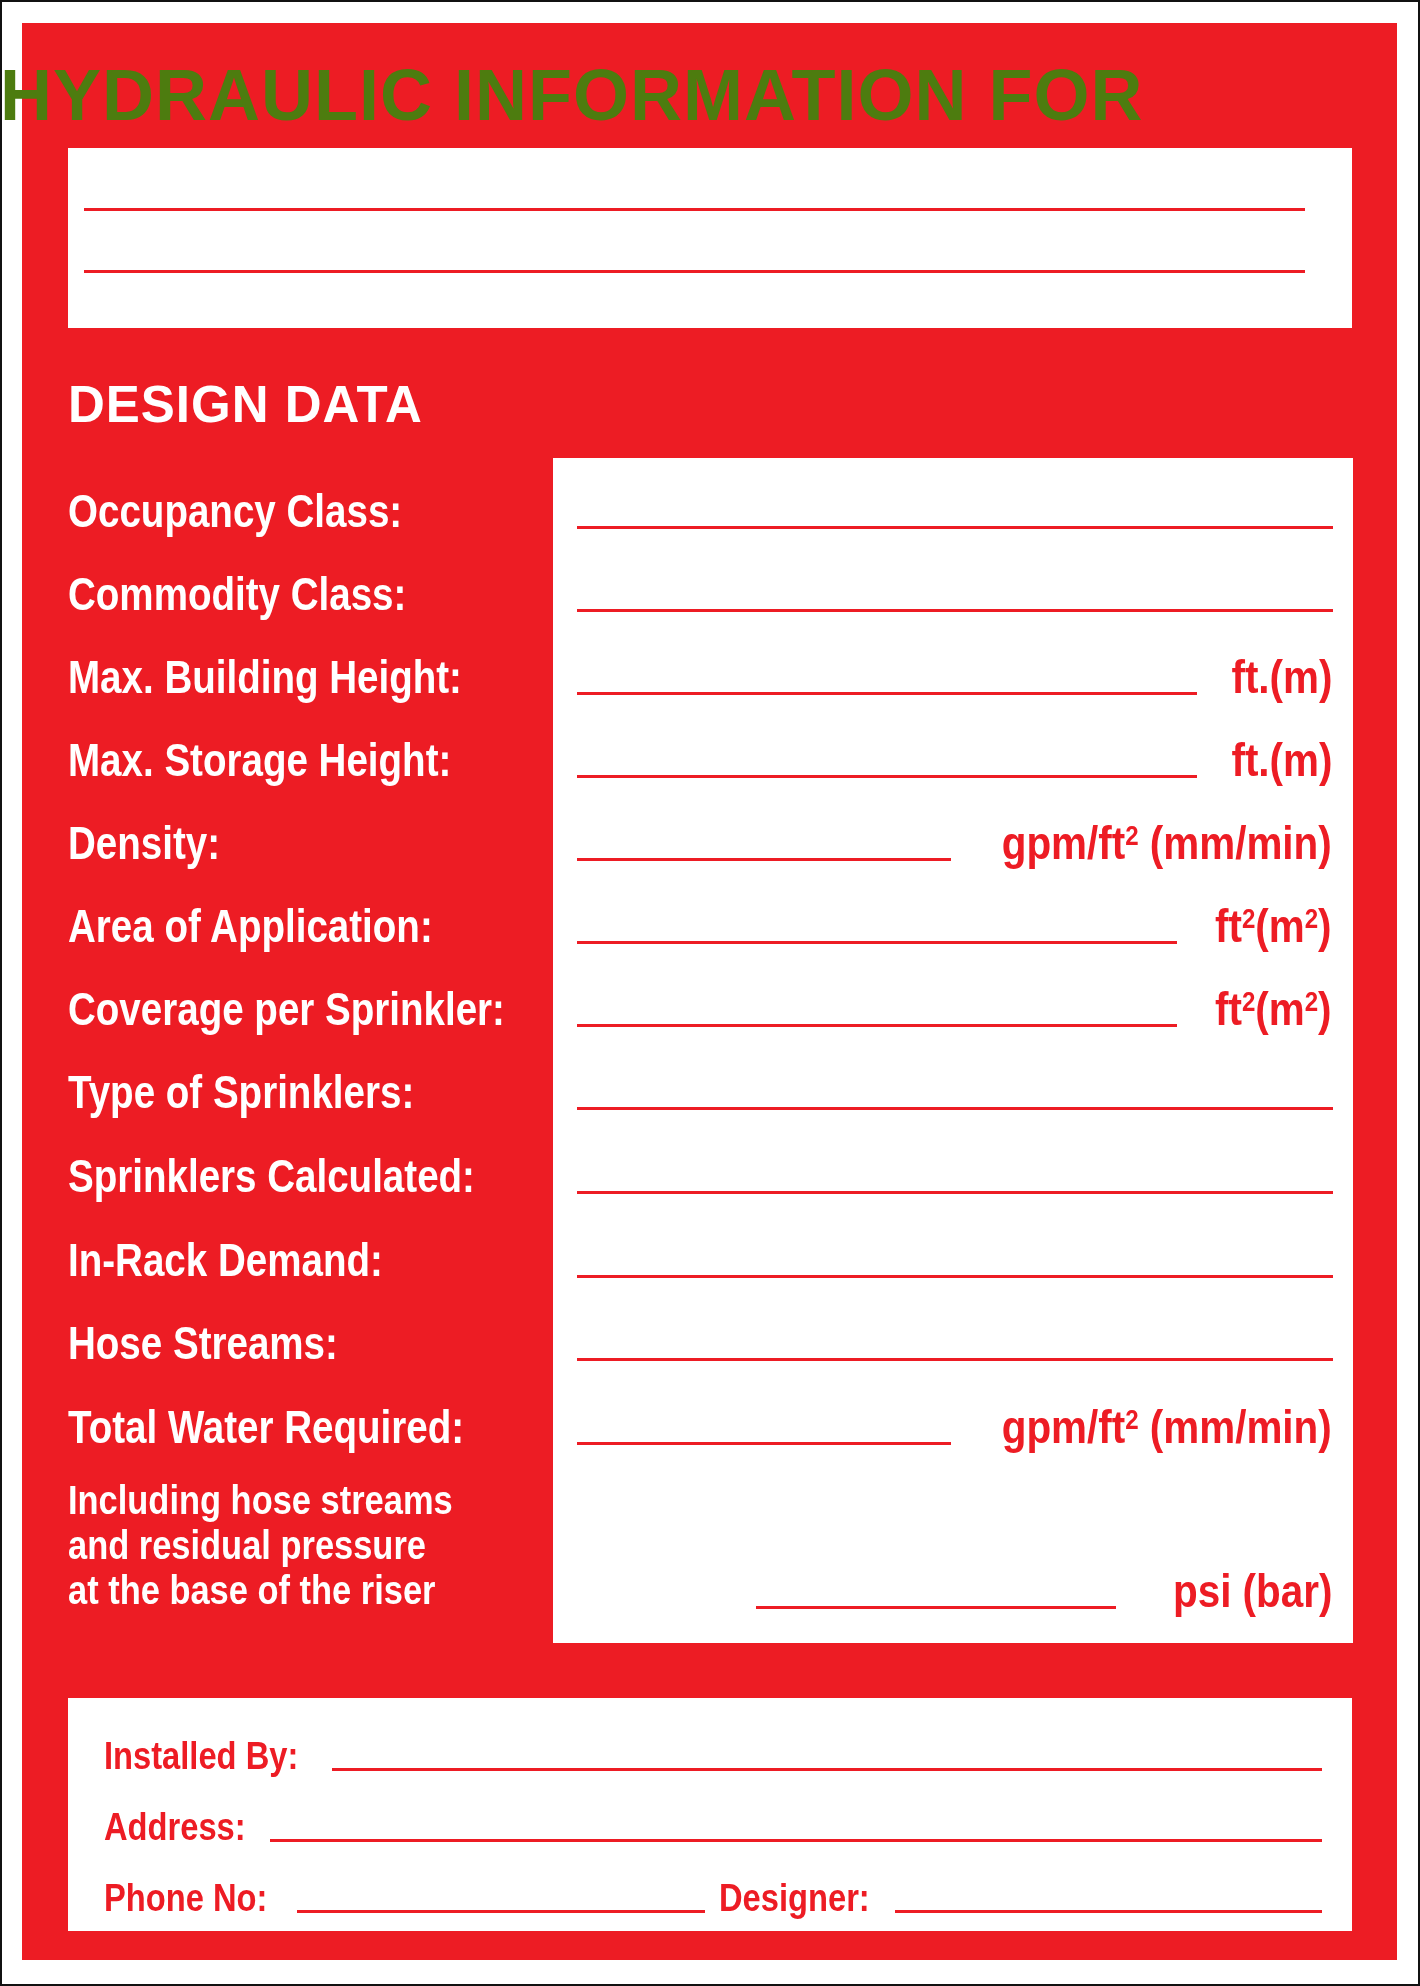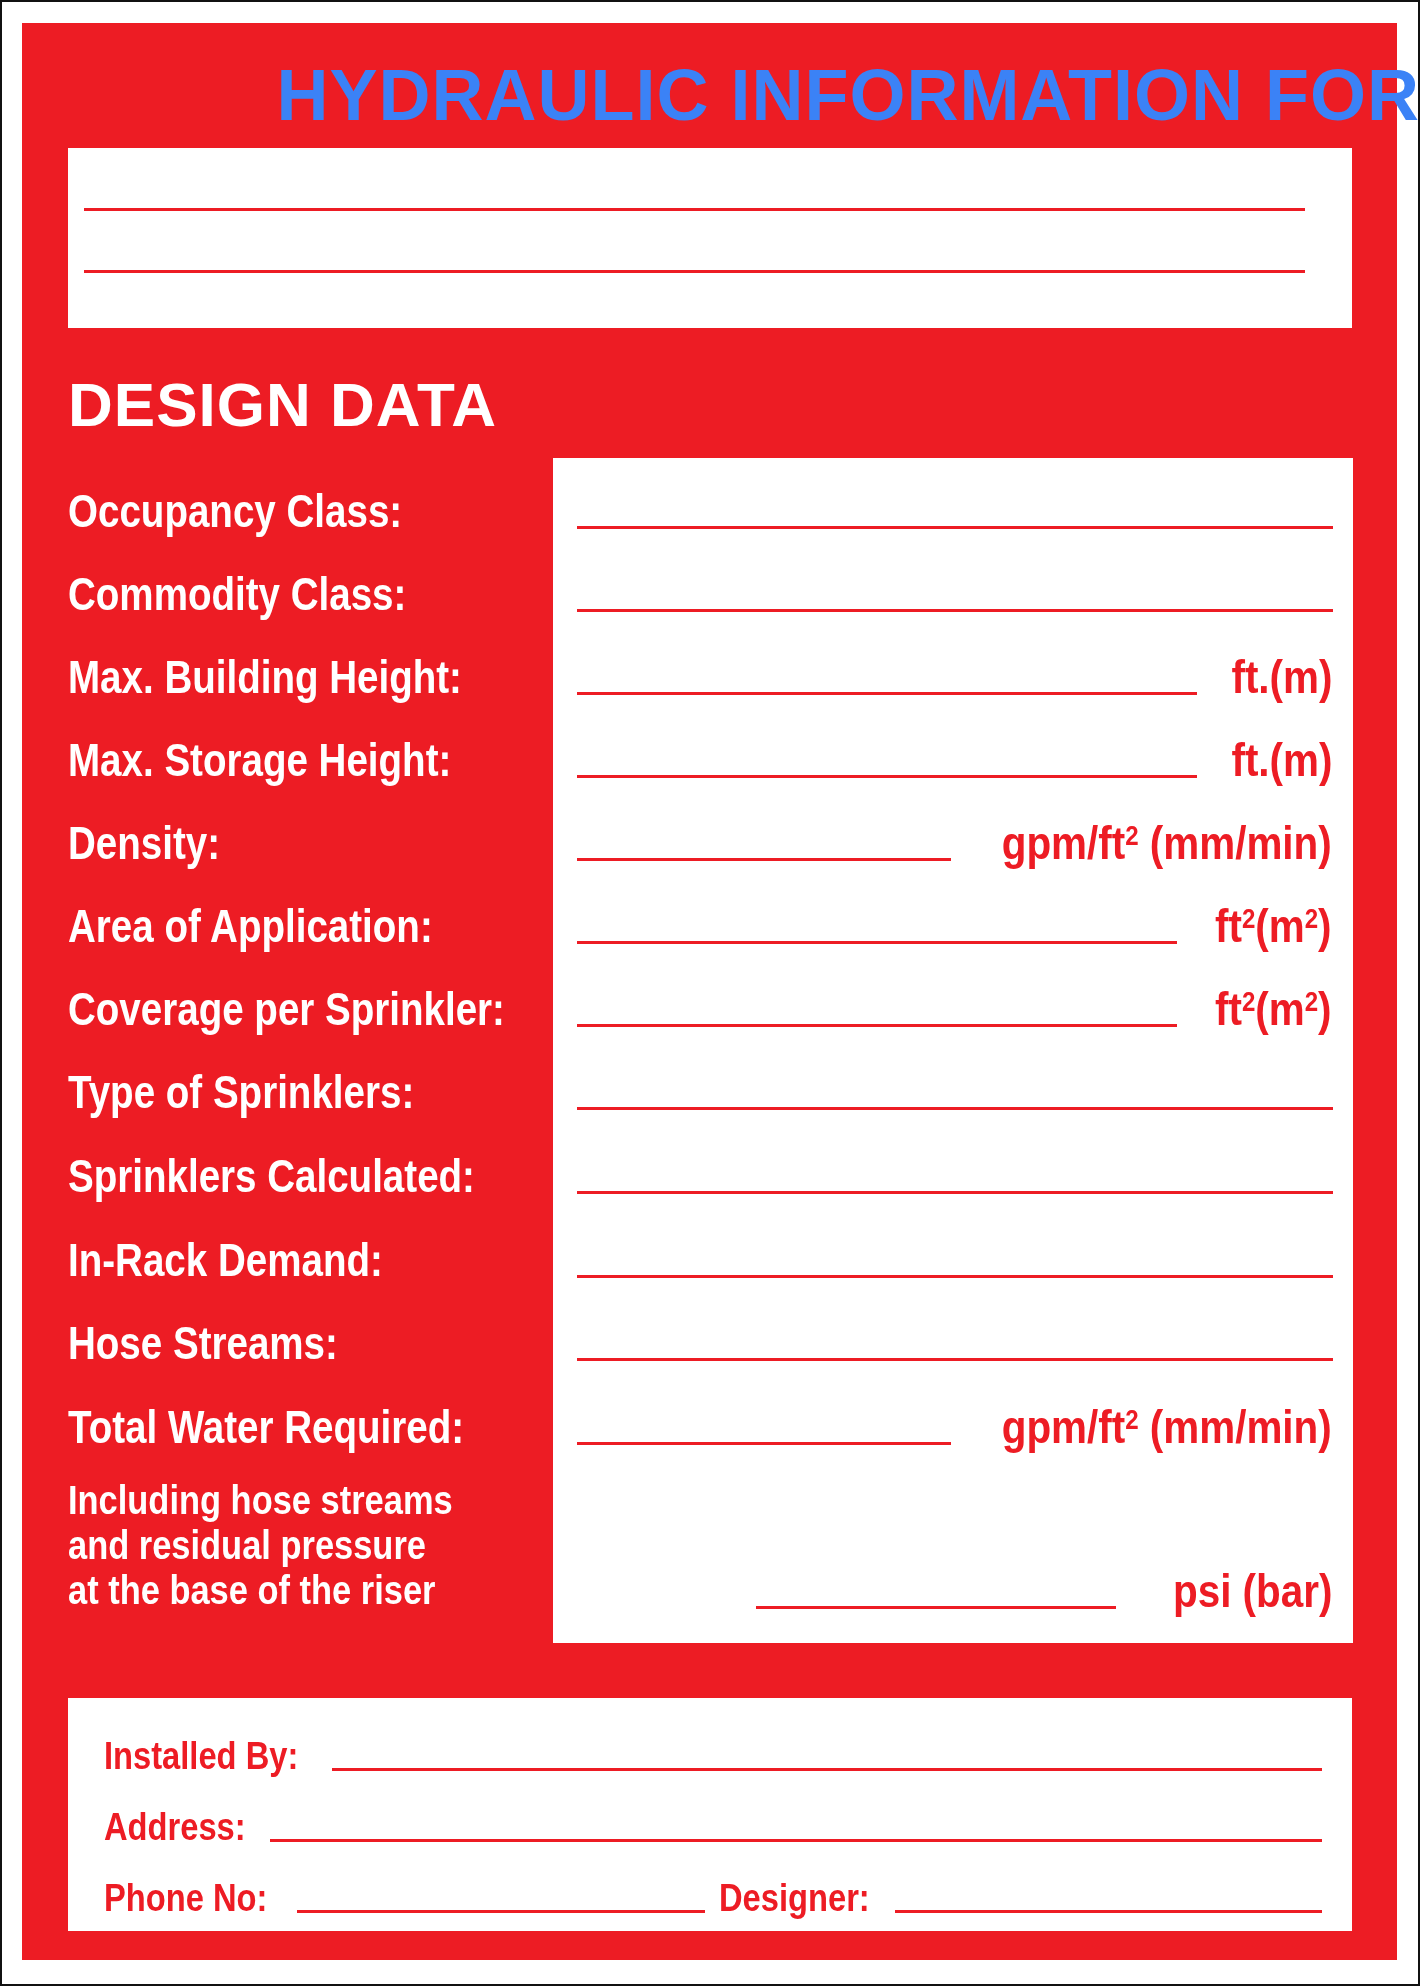--- a/index.html
+++ b/index.html
@@ -1,22 +1,22 @@
 <!DOCTYPE html>
 <html><head>
 <meta charset="utf-8">
 <style>
   html,body{margin:0;padding:0;}
   body{width:1420px;height:1986px;background:#fff;position:relative;overflow:hidden;font-family:"Liberation Sans",sans-serif;}
   .frame{position:absolute;left:0;top:0;width:1416px;height:1982px;border:2px solid #111;background:#fff;}
   .panel{position:absolute;left:22px;top:23px;width:1375px;height:1937px;background:#ed1c24;}
-  .title{position:absolute;left:0;top:50px;width:1420px;text-align:right;color:#3b82f6;font-weight:bold;font-size:72px;line-height:90px;letter-spacing:1px;}
+  .title{position:absolute;left:0;top:50px;width:1420px;text-align:left;color:#4d7c0f;font-weight:bold;font-size:72px;line-height:90px;letter-spacing:1px;}
   .wbox{position:absolute;background:#fff;}
   .rline{position:absolute;height:3px;background:#ed1c24;}
-  .h2{position:absolute;left:68px;top:360px;color:#fff;font-weight:bold;font-size:62px;line-height:90px;letter-spacing:1px;}
+  .h2{position:absolute;left:68px;top:360px;color:#fff;font-weight:bold;font-size:51px;line-height:90px;letter-spacing:1px;}
   .label{position:absolute;left:68px;color:#fff;font-weight:bold;font-size:47px;line-height:56px;white-space:nowrap;transform:scaleX(0.82);transform-origin:left center;}
   .note{position:absolute;left:68px;color:#fff;font-weight:bold;font-size:41px;line-height:45px;white-space:nowrap;transform:scaleX(0.84);transform-origin:left top;}
   .unit{position:absolute;color:#ed1c24;font-weight:bold;font-size:47px;line-height:56px;white-space:nowrap;text-align:right;transform:scaleX(0.86);transform-origin:right center;}
   .unit sup{font-size:28px;vertical-align:14px;line-height:0;}
   .flabel{position:absolute;color:#ed1c24;font-weight:bold;font-size:38px;line-height:44px;white-space:nowrap;transform:scaleX(0.86);transform-origin:left center;}
 </style>
 </head>
 <body>
 
 <div class="frame"></div>

